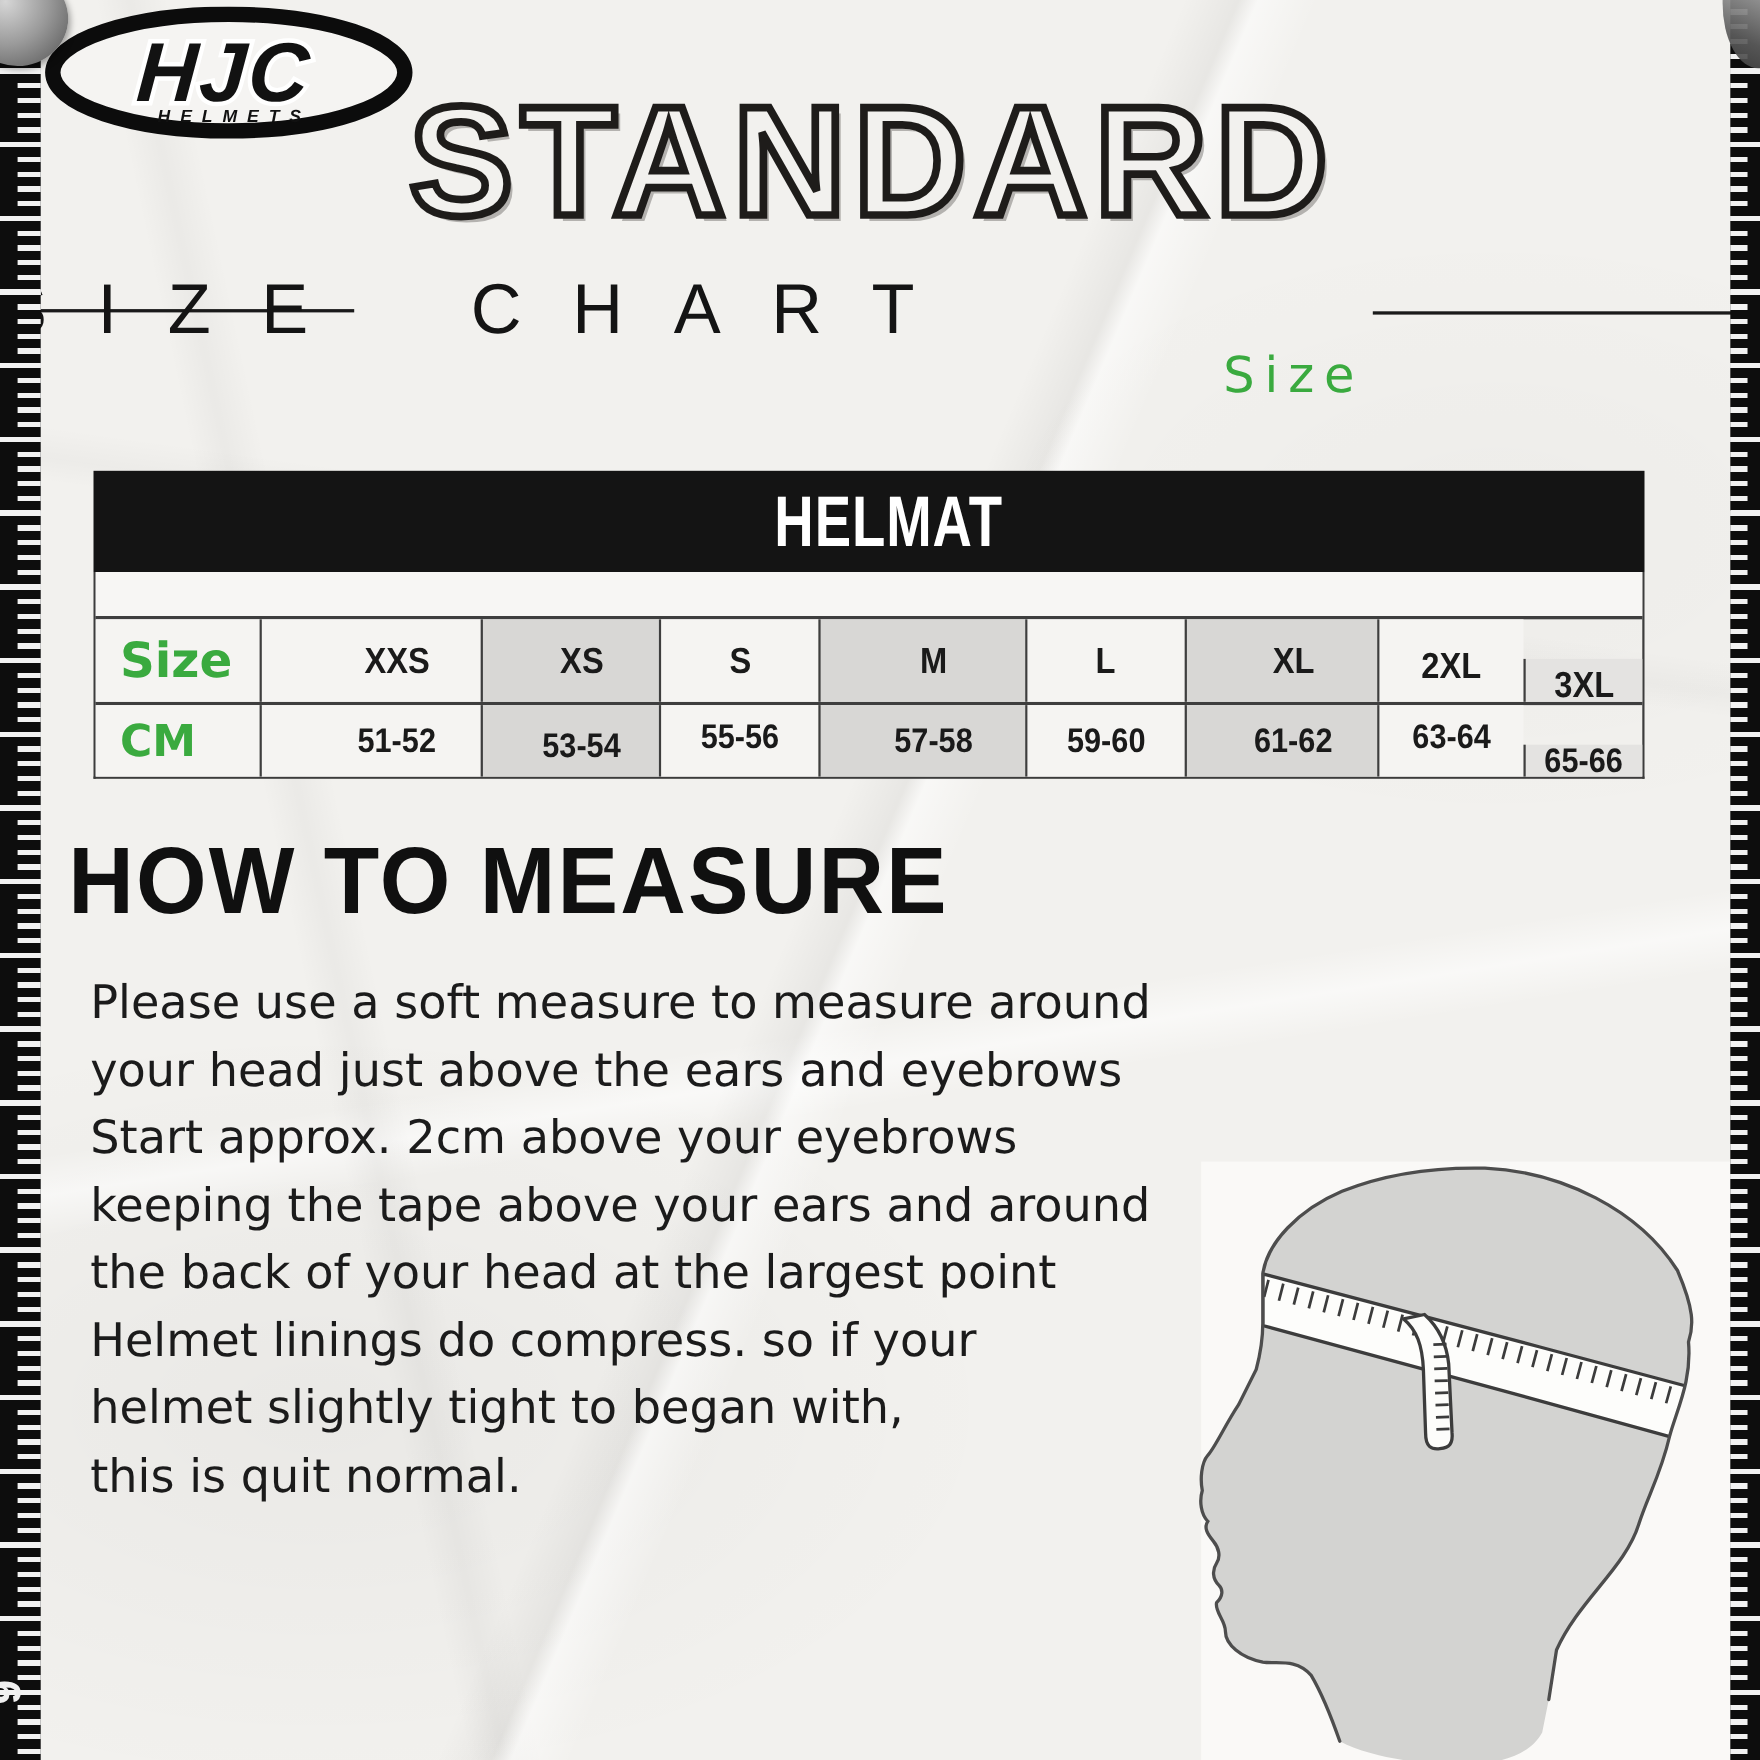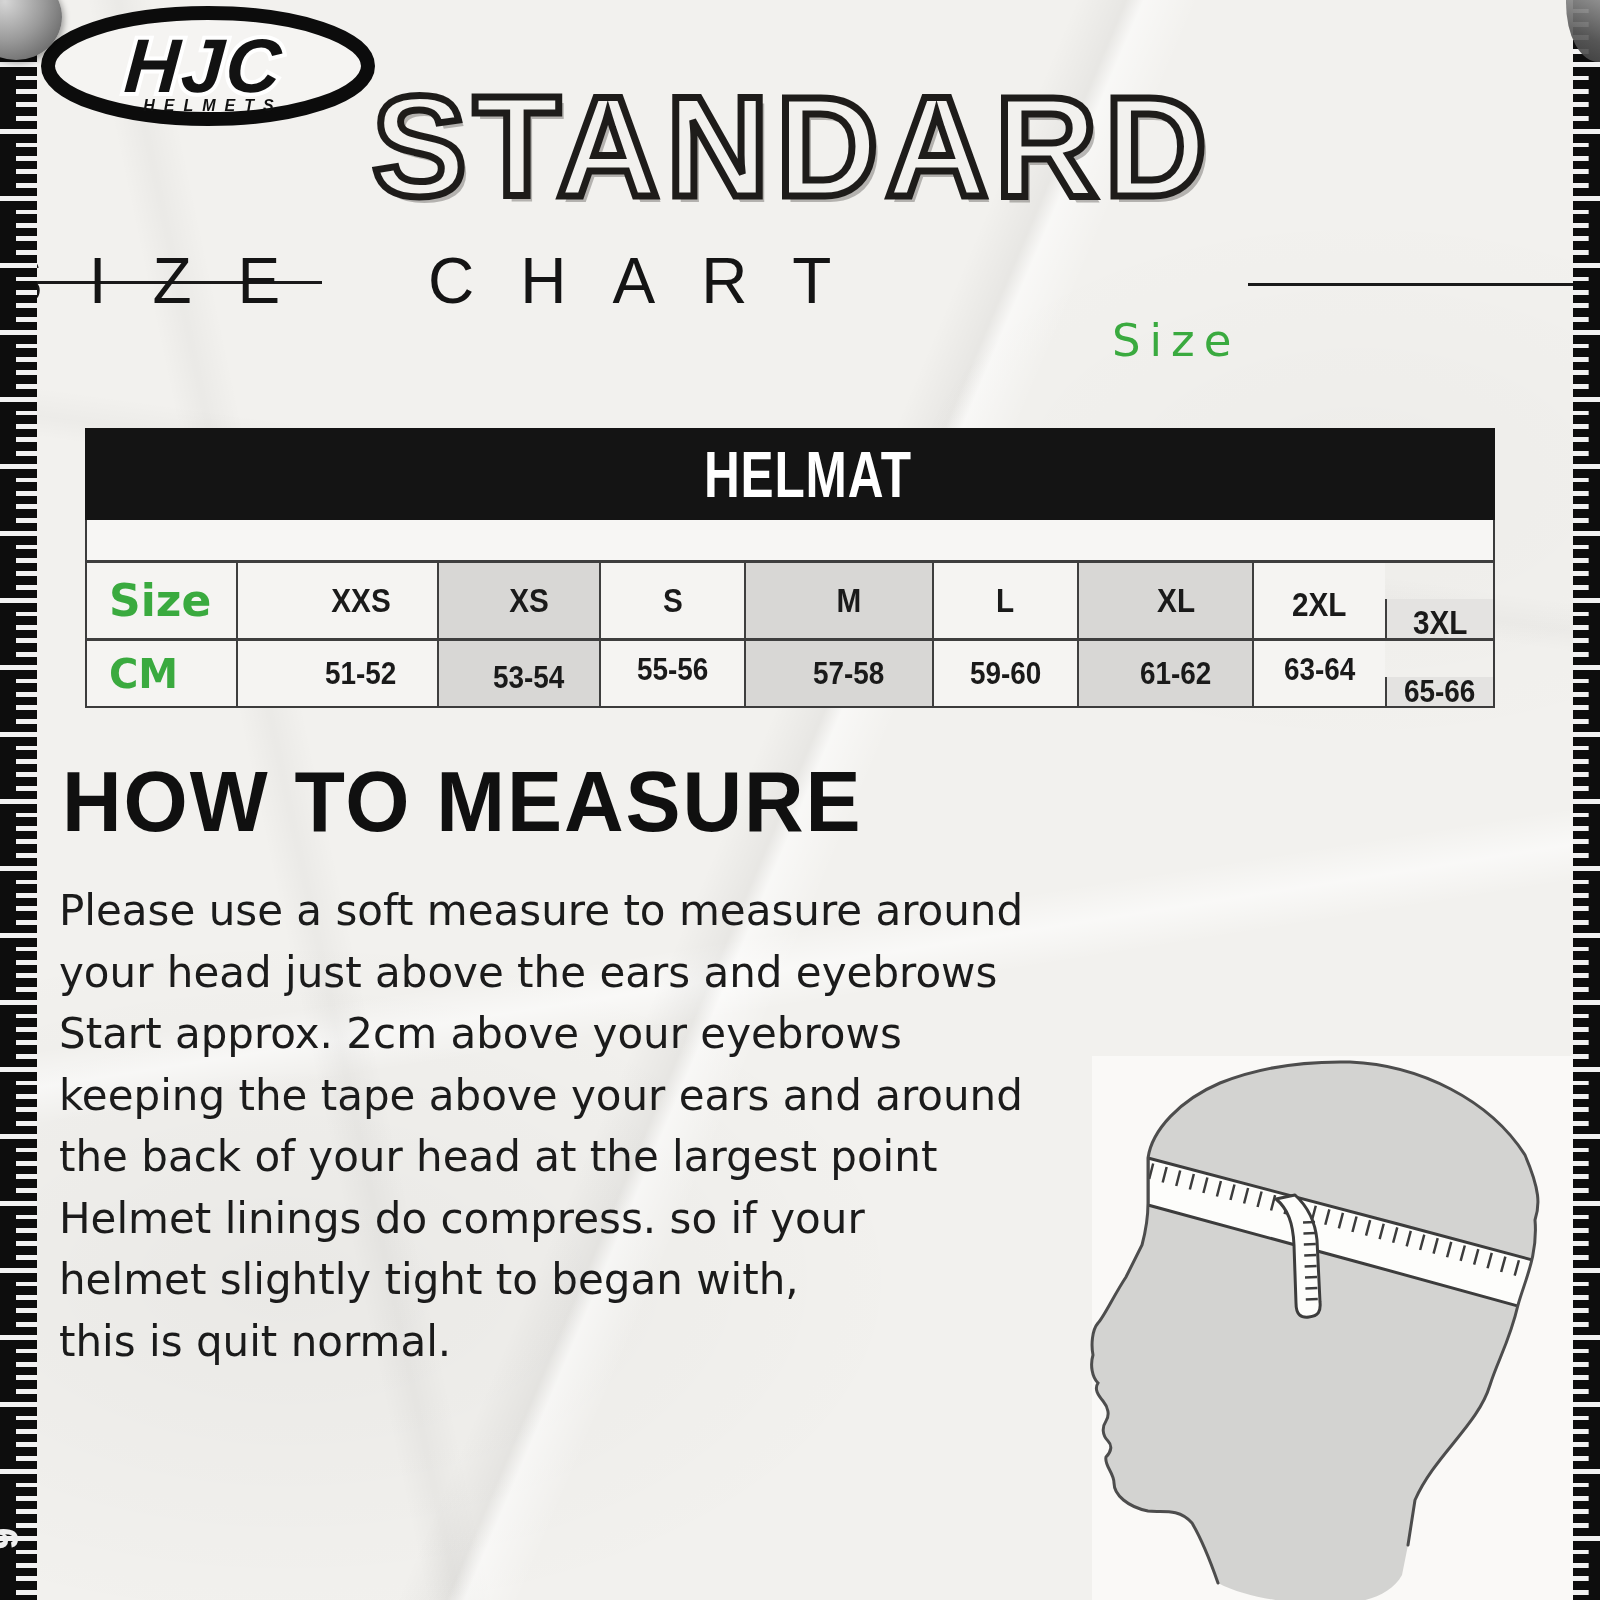--- a/index.html
+++ b/index.html
@@ -104,21 +104,21 @@
   .cm-row .cell:nth-child(8) span{transform:scaleX(.9) translateY(-4px);}
   .size-row .cell:nth-child(8) span,
   .size-row .cell:nth-child(9) span{transform:scaleX(.9) translateY(4px);}
   
   .htm-heading{
     position:absolute;left:62px;top:752px;z-index:2;
     font-size:86px;font-weight:bold;letter-spacing:2px;color:#101010;
     transform:scaleX(.96);transform-origin:left top;white-space:nowrap;
   }
   .htm-body{
-    position:absolute;left:59px;top:880px;width:1140px;z-index:5;
+    position:absolute;left:82px;top:880px;width:1140px;z-index:5;
     font-family:"DejaVu Sans",sans-serif;font-size:42px;line-height:61.5px;
     color:#1b1b1b;white-space:pre-line;
   }
   
   .illus-bg{position:absolute;left:1092px;top:1056px;width:481px;height:544px;background:#faf9f7;z-index:2;}
   .head-illus{position:absolute;left:1090px;top:1055px;z-index:4;}
 </style>
 </head>
 <body>
 

